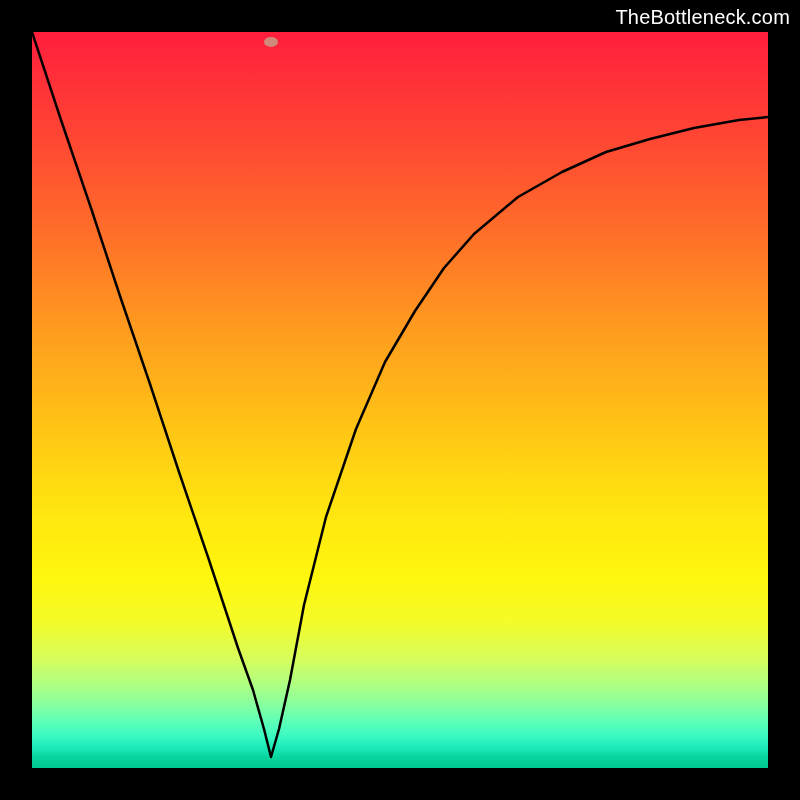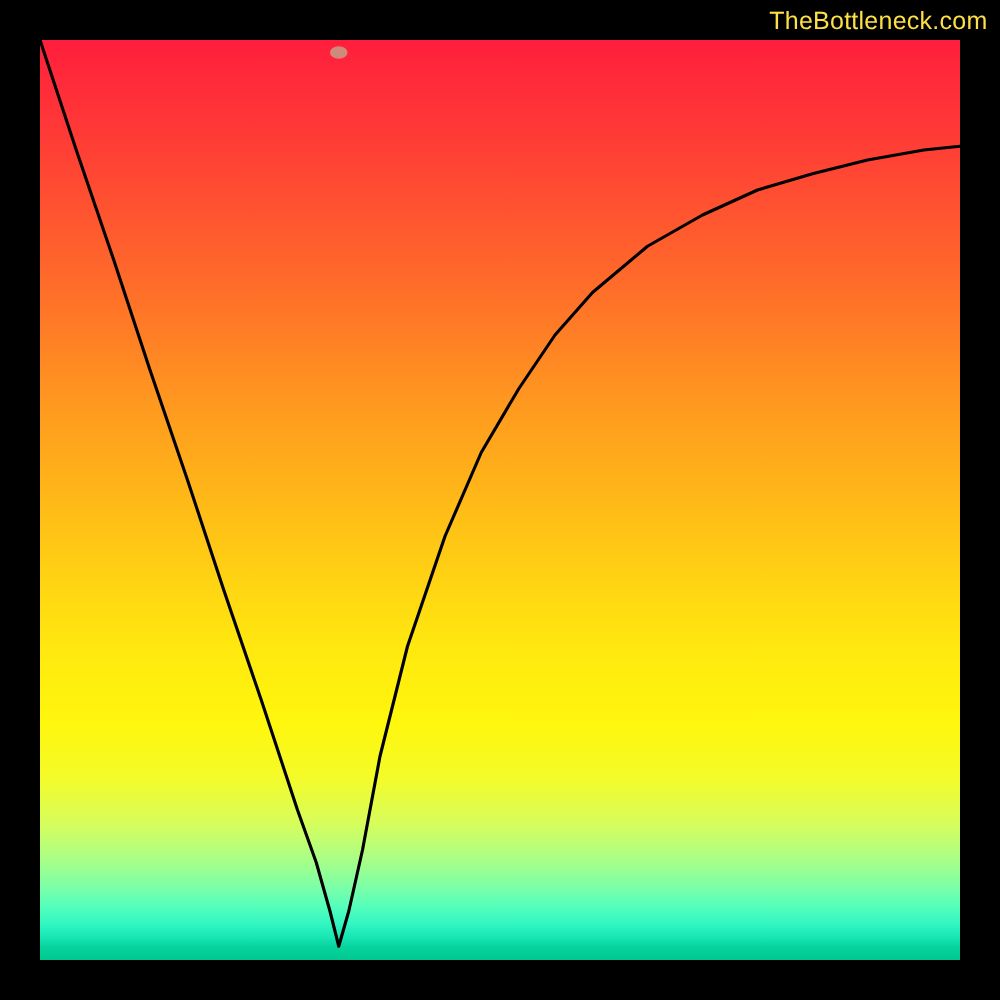--- a/index.html
+++ b/index.html
@@ -54,21 +54,21 @@
     width: 14px;
     height: 10px;
     border-radius: 50%;
     background: #cf8a7b;
     transform: translate(-50%, -50%);
   }
   .watermark {
     position: absolute;
     top: 6px;
     right: 10px;
-    color: #fde047;
+    color: #ffffff;
     font-size: 20px;
     font-weight: 500;
     letter-spacing: 0.2px;
     user-select: none;
   }
 </style>
 </head>
 <body>
 
 <div class="frame">

